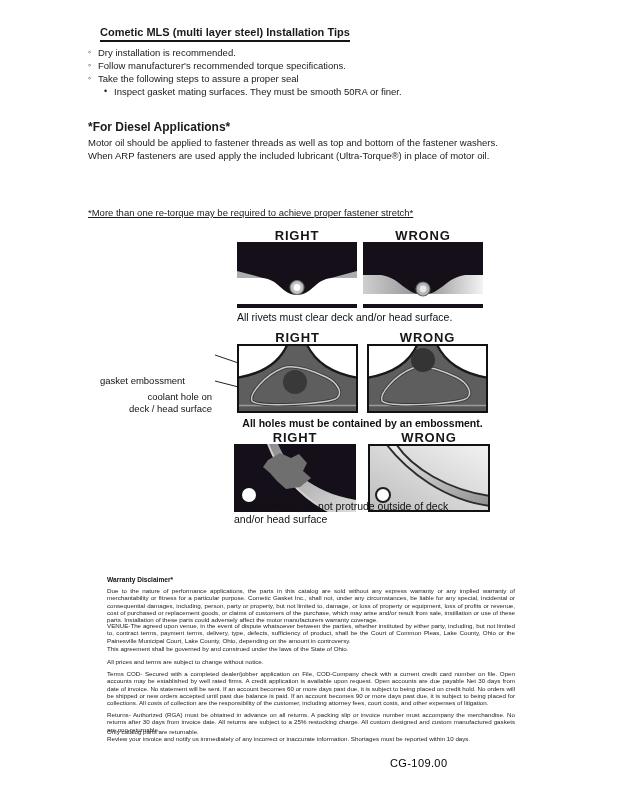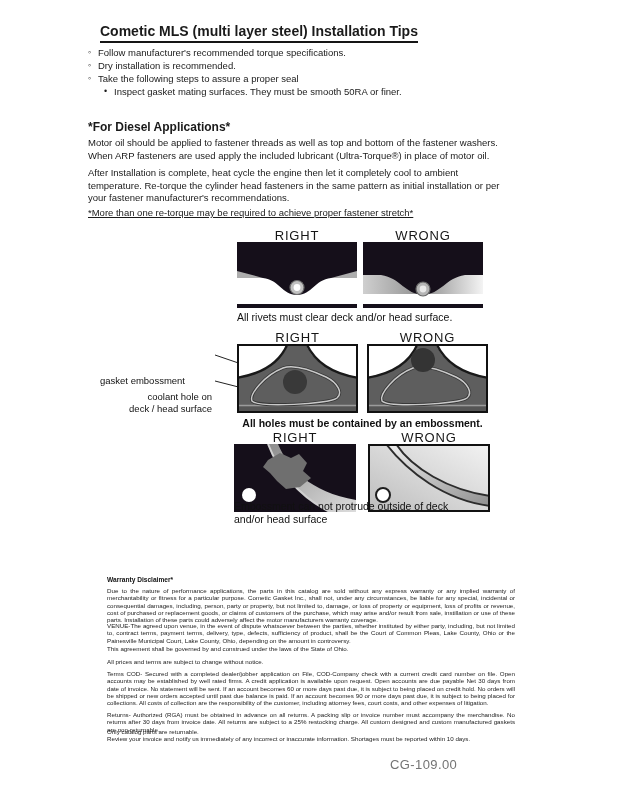--- a/index.html
+++ b/index.html
@@ -3,58 +3,57 @@
 <meta charset="utf-8">
 <style>
   html,body{margin:0;padding:0;background:#e8e8e8;}
   .page{
     position:relative;width:618px;height:800px;background:#ffffff;
     font-family:"Liberation Sans","DejaVu Sans",sans-serif;color:#1a1a1a;
     overflow:hidden;margin:0 auto;
   }
   .abs{position:absolute;}
   .title{
-    font-size:14px;font-weight:bold;border-bottom:2px solid #151515;
+    font-size:11px;font-weight:bold;border-bottom:2px solid #151515;
     padding-bottom:2px;white-space:nowrap;
   }
   ul.tips{list-style:none;margin:0;padding:0;font-size:9.5px;}
   ul.tips li{white-space:nowrap;line-height:13px;position:relative;}
   li.b{padding-left:10px;}
   li.b::before{content:"\25E6";position:absolute;left:0;top:0;font-size:9px;}
   li.s{padding-left:26px;}
   li.s::before{content:"\2022";position:absolute;left:16px;top:0;font-size:9px;}
   .h2{font-size:12px;font-weight:bold;}
   .para{font-size:9.5px;line-height:12.5px;}
-  .dg-head{font-size:13px;letter-spacing:0.8px;text-align:center;color:#161616;}
+  .dg-head{font-size:13px;letter-spacing:0.8px;text-align:center;color:#161616;font-weight:bold;}
   .dg-cap{font-size:10.5px;line-height:12.5px;color:#111;}
   .dg-label{font-size:9.5px;line-height:11.5px;color:#111;}
   .warr{font-size:6.2px;line-height:7.3px;color:#222;text-align:justify;}
   .warr-h{font-size:6.6px;font-weight:bold;color:#111;}
-  .pagenum{font-size:13px;letter-spacing:0.4px;color:#737373;}
+  .pagenum{font-size:11px;letter-spacing:0.4px;color:#000000;}
   svg{display:block;}
 </style>
 </head>
 <body>
 
 <div class="page">
 
   <div class="abs" style="left:100px;top:22px;">
     <span class="title">Cometic MLS (multi layer steel) Installation Tips</span>
   </div>
 
   <ul class="tips abs" style="left:88px;top:46px;">
+    <li class="b">Dry installation is recommended.</li>
     <li class="b">Follow manufacturer's recommended torque specifications.</li>
-    <li class="b">Dry installation is recommended.</li>
     <li class="b">Take the following steps to assure a proper seal</li>
     <li class="s">Inspect gasket mating surfaces.  They must be smooth 50RA or finer.</li>
   </ul>
 
   <div class="abs para" style="left:88px;top:137px;width:432px;">Motor oil should be applied to fastener threads as well as top and bottom of the fastener washers. When ARP fasteners are used apply the included lubricant (Ultra-Torque®) in place of motor oil.</div>
   <div class="abs h2" style="left:88px;top:120px;">*For Diesel Applications*</div>
-  <div class="abs para" style="left:88px;top:167px;width:420px;">After Installation is complete, heat cycle the engine then let it completely cool to ambient temperature. Re-torque the cylinder head fasteners in the same pattern as initial installation or per your fastener manufacturer's recommendations.</div>
   <div class="abs para" style="left:88px;top:207px;width:432px;text-decoration:underline;">*More than one re-torque may be required to achieve proper fastener stretch*</div>
 
   <div class="abs dg-head" style="left:237px;top:228px;width:120px;">RIGHT</div>
   <div class="abs dg-head" style="left:363px;top:228px;width:120px;">WRONG</div>
 
   <div class="abs" style="left:237px;top:242px;">
     <svg width="120" height="66" viewBox="0 0 120 66">
       <rect x="0" y="0" width="120" height="66" fill="#150f1a"></rect>
       <rect x="0" y="36" width="120" height="26" fill="#ffffff"></rect>
       <polygon points="0,36 26,36 0,29" fill="#adadad"></polygon>

